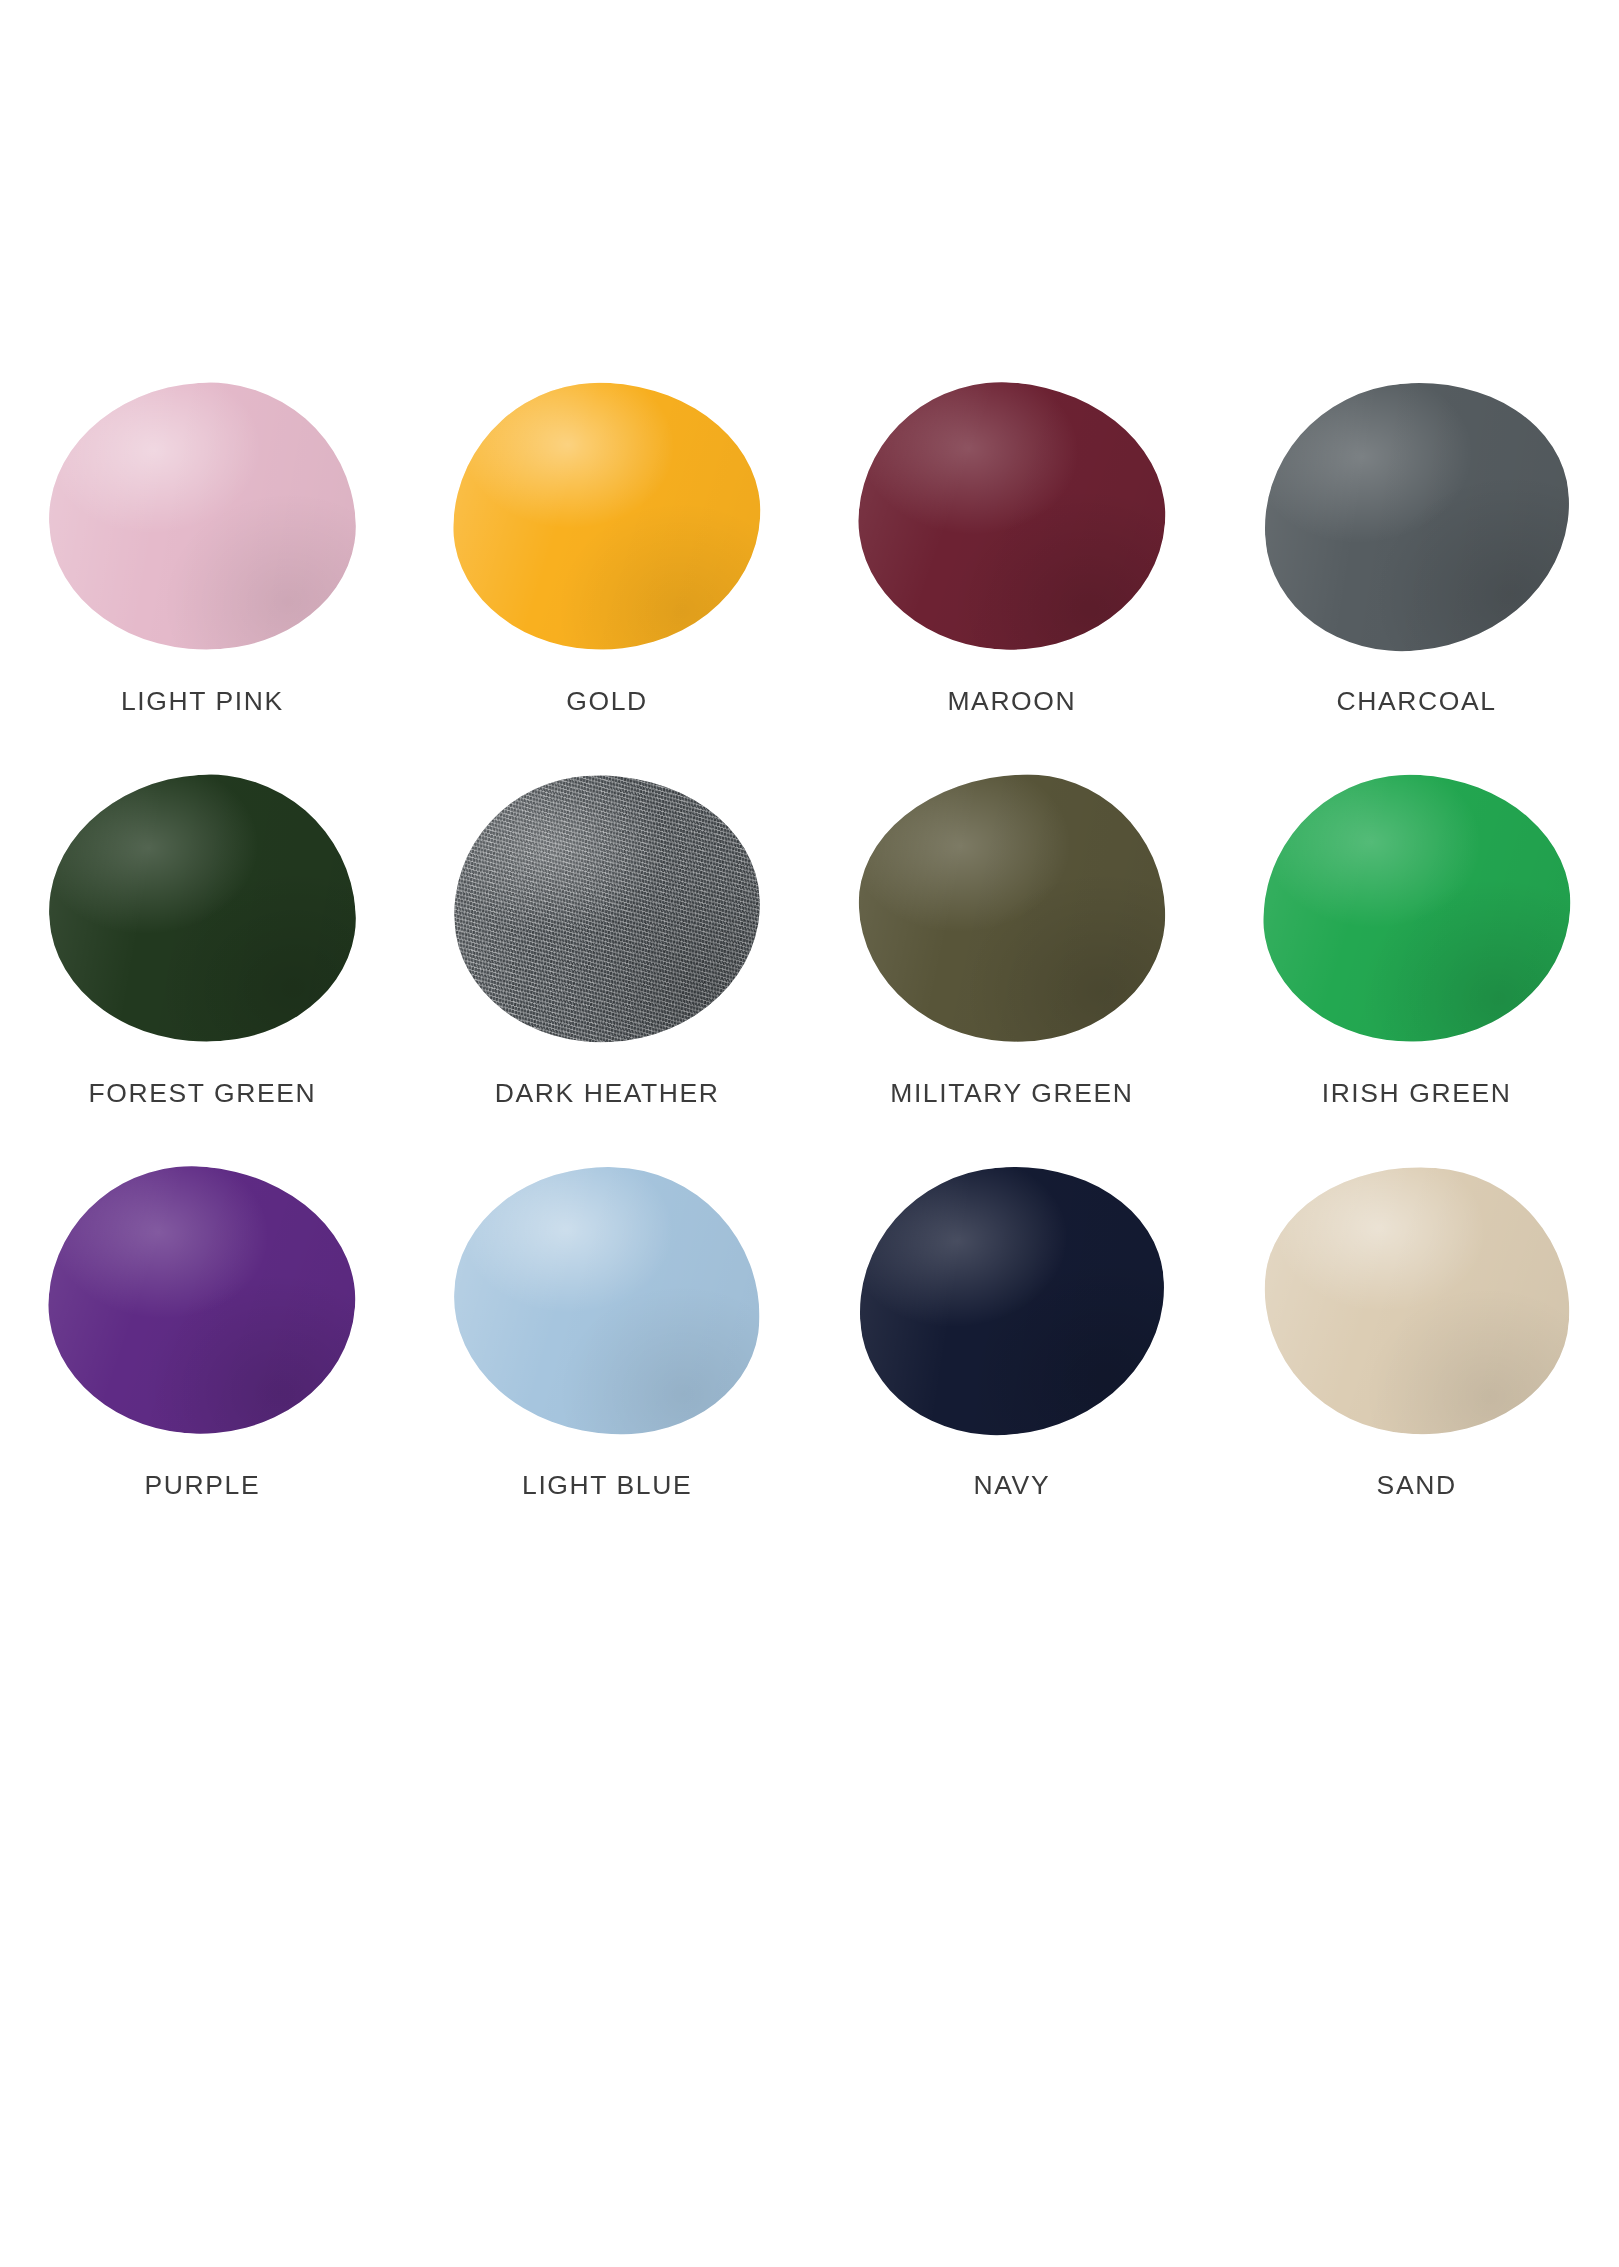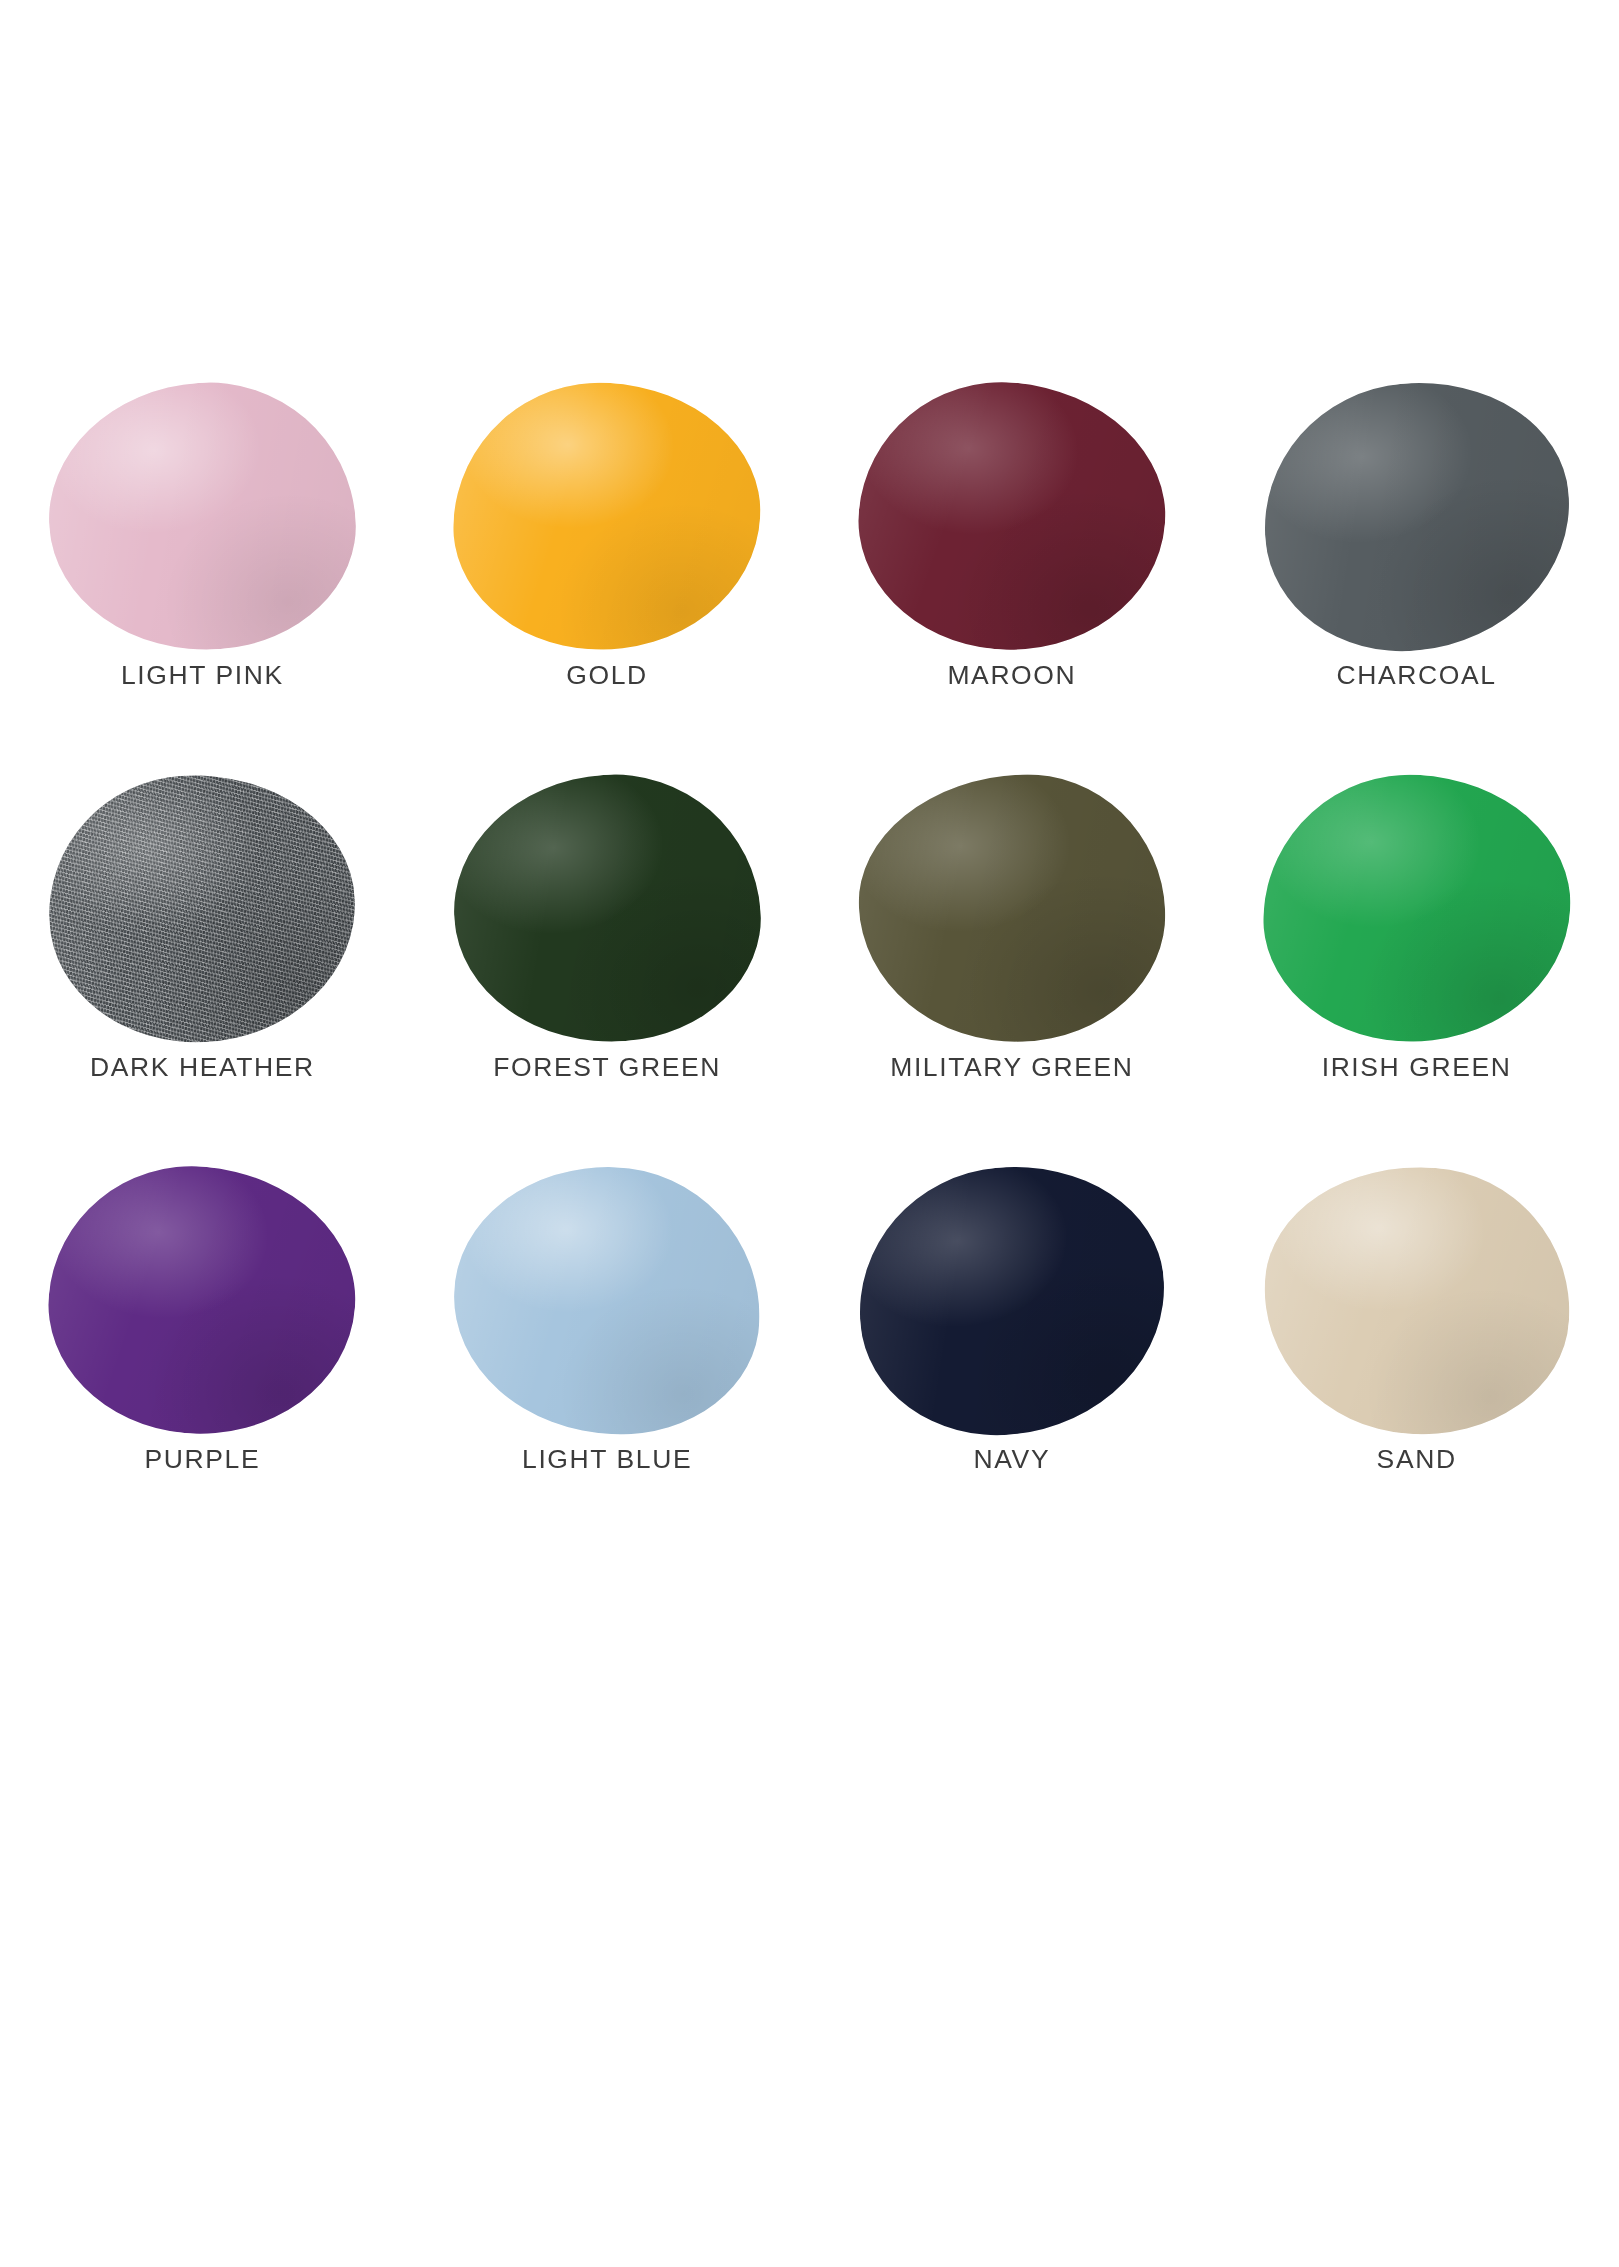--- a/index.html
+++ b/index.html
@@ -92,21 +92,21 @@
     background-image:
       repeating-linear-gradient(18deg, rgba(255,255,255,0.55) 0px, rgba(255,255,255,0.55) 1px, rgba(255,255,255,0) 1px, rgba(255,255,255,0) 3.9px),
       repeating-linear-gradient(-62deg, rgba(0,0,0,0.30) 0px, rgba(0,0,0,0.30) 1px, rgba(0,0,0,0) 1px, rgba(0,0,0,0) 4.9px),
       repeating-linear-gradient(86deg, rgba(255,255,255,0.28) 0px, rgba(255,255,255,0.28) 1px, rgba(255,255,255,0) 1px, rgba(255,255,255,0) 2.9px);
     pointer-events: none;
   }
   .heather-strong { opacity: 0.85; }
   .heather-soft { opacity: 0.40; }
 
   .swatch-label {
-    margin-top: 3px;
+    margin-top: 29px;
     font-family: "Liberation Sans", sans-serif;
     font-size: 26.5px;
     letter-spacing: 1.6px;
     line-height: 1.22;
     color: #3b3b3b;
     text-align: center;
     text-transform: uppercase;
     font-weight: 400;
     white-space: pre-line;
     max-width: 323px;
@@ -148,39 +148,39 @@
         <div class="blob-wrap">
           <div class="blob" style="border-radius: 49% 51% 54% 46% / 54% 46%; transform: rotate(-5deg);">
             <div class="blob-inner" style="background: rgb(86, 93, 97);"></div>
             <div class="sheen"></div>
           </div>
         </div>
         <div class="swatch-label">CHARCOAL</div>
       </div>
       <div class="swatch-cell">
         <div class="blob-wrap">
+          <div class="blob" style="border-radius: 52% 48% 47% 53% / 50% 55% 45% 50%; transform: rotate(-4deg);">
+            <div class="blob-inner" style="background: rgb(34, 57, 31);"></div>
+            <div class="sheen"></div>
+          </div>
+        </div>
+        <div class="swatch-label">FOREST GREEN</div>
+      </div>
+      <div class="swatch-cell">
+        <div class="blob-wrap">
           <div class="blob" style="border-radius: 46% 54% 51% 49% / 52% 49% 51% 48%; transform: rotate(-3deg);">
             <div class="blob-inner" style="background: rgb(74, 79, 83);"></div>
             <div class="heather heather-strong"></div>
             <div class="sheen"></div>
           </div>
         </div>
         <div class="swatch-label">DARK HEATHER</div>
       </div>
       <div class="swatch-cell">
         <div class="blob-wrap">
-          <div class="blob" style="border-radius: 52% 48% 47% 53% / 50% 55% 45% 50%; transform: rotate(-4deg);">
-            <div class="blob-inner" style="background: rgb(34, 57, 31);"></div>
-            <div class="sheen"></div>
-          </div>
-        </div>
-        <div class="swatch-label">FOREST GREEN</div>
-      </div>
-      <div class="swatch-cell">
-        <div class="blob-wrap">
           <div class="blob" style="border-radius: 55% 45% 48% 52% / 47% 53%; transform: rotate(-2deg);">
             <div class="blob-inner" style="background: rgb(88, 85, 57);"></div>
             <div class="sheen"></div>
           </div>
         </div>
         <div class="swatch-label">MILITARY GREEN</div>
       </div>
       <div class="swatch-cell">
         <div class="blob-wrap">
           <div class="blob" style="border-radius: 48% 52% 53% 47% / 55% 47% 53% 45%; transform: rotate(3deg);">

